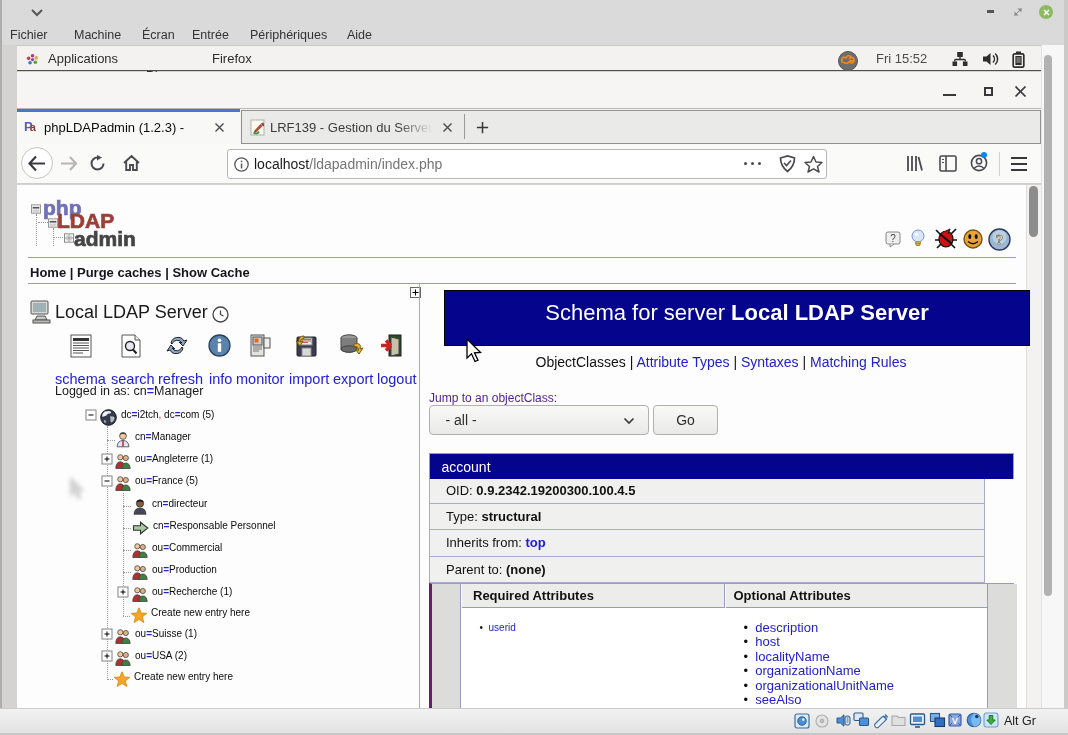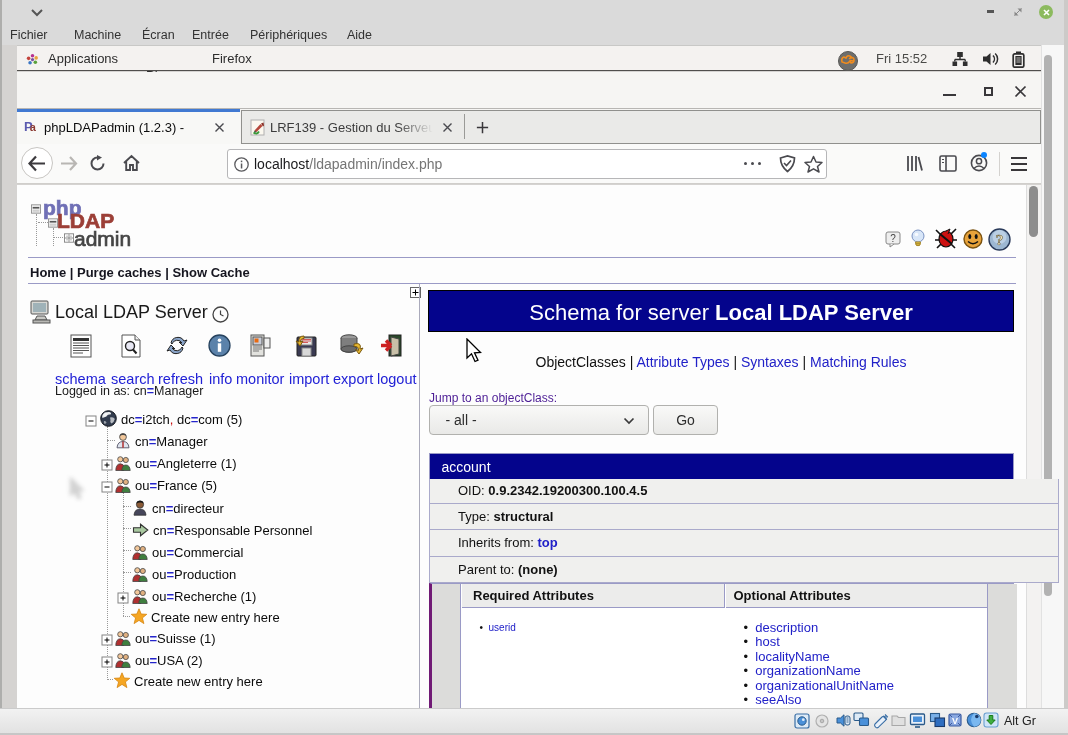--- a/index.html
+++ b/index.html
@@ -24,22 +24,22 @@
 #urlbar{left:227px;top:149px;width:600px;height:30px;background:#fff;border:1px solid #b6b6b8;border-radius:3px}
 #page{left:17px;top:185px;width:1009px;height:523px;background:#fdfdfd}
 #pgsbtrack{left:1026px;top:185px;width:15px;height:523px;background:#f3f2f1;border-left:1px solid #ddd}
 #pgsbthumb{left:1029px;top:186px;width:9px;height:51px;background:#8d8d8d;border-radius:4.5px}
 
 .plink{color:#2121c8;text-decoration:none}
 #homerow{left:30px;top:265px;font-weight:bold;font-size:13px;color:#15151f}
 .hr1{left:28px;width:988px;height:1px;background:#9a9ac6}
 #treediv{left:419px;top:284px;width:1px;height:424px;background:#aab}
 .navy{background:#04048c;color:#fff}
-.prow{left:429px;width:630px;background:#f0f0ee;border-left:1px solid #aaaacb;border-right:1px solid #aaaacb;border-bottom:1px solid #aaaacb;font-size:13px;color:#111;padding-left:28px;display:flex;align-items:center}
-.tr{position:absolute;height:18px;display:flex;align-items:flex-end;white-space:nowrap;font-size:13px;color:#0b0b0b}
+.prow{left:429px;width:556px;background:#f0f0ee;border-left:1px solid #aaaacb;border-right:1px solid #aaaacb;border-bottom:1px solid #aaaacb;font-size:13px;color:#111;padding-left:16px;display:flex;align-items:center}
+.tr{position:absolute;height:18px;display:flex;align-items:flex-start;white-space:nowrap;font-size:10px;color:#0b0b0b}
 .tr svg{flex:0 0 auto}
 .tr .tx{margin-left:4px}
 .eq{color:#2424cc;font-weight:bold}
 .vdot{border-left:1px dotted #999}
 .hdot{border-top:1px dotted #999}
 .lbl{position:absolute;color:#2121d6;font-size:14.5px}
 .icolbl{top:371px;}
 </style></head>
 <body>
 
@@ -215,21 +215,21 @@
     <rect x="7" y="2.5" width="2.5" height="2" fill="#ccc"></rect>
     <rect x="2.5" y="6.5" width="2.5" height="2" fill="#ccc"></rect>
     <rect x="7" y="6.5" width="2.5" height="2" fill="#ccc"></rect>
   </svg>
 <div class="ab vdot" style="left:36px;top:214px;height:32px"></div>
 <div class="ab vdot" style="left:53px;top:228px;height:18px"></div>
 <div class="ab hdot" style="left:38px;top:222px;width:10px"></div>
 <div class="ab hdot" style="left:54px;top:237px;width:9px"></div>
 <div class="ab" style="left:43px;top:196px;font-size:21px;font-weight:bold;color:#7070b6;-webkit-text-stroke:0.7px #7070b6">php</div>
 <div class="ab" style="left:57px;top:209px;font-size:21px;font-weight:bold;color:#9c3f37;-webkit-text-stroke:0.7px #9c3f37">LDAP</div>
-<div class="ab" style="left:74px;top:227px;font-size:21px;font-weight:normal;color:#454545;-webkit-text-stroke:0.7px #454545">admin</div>
+<div class="ab" style="left:74px;top:227px;font-size:21px;font-weight:bold;color:#454545;-webkit-text-stroke:0.7px #454545">admin</div>
 
 <svg class="ab" style="left:885px;top:231px" width="16" height="17" viewBox="0 0 16 17">
     <rect x="1" y="1" width="14" height="12" rx="2" fill="#eee" stroke="#888"></rect>
     <path d="M5 13 L5 16 L9 13" fill="#eee" stroke="#888"></path>
     <text x="8" y="11" font-size="10" text-anchor="middle" fill="#444" font-family="Liberation Sans">?</text>
   </svg>
 <svg class="ab" style="left:910px;top:229px" width="16" height="20" viewBox="0 0 16 20">
     <circle cx="8" cy="7" r="6" fill="#d8e6f8" stroke="#7a92c2"></circle>
     <path d="M5.5 13 H10.5 L10 16 Q8 17.5 6 16 Z" fill="#e8c84a" stroke="#a8882a"></path>
     <path d="M5.8 14.5 H10.2 M6 16 H10" stroke="#a8882a" stroke-width="0.8"></path>
@@ -467,21 +467,21 @@
     </svg>
  <span class="tx">ou<span class="eq">=</span>USA (2)</span>
 </div>
 <div class="tr" style="left:113px;top:670.5px">
  <svg width="18" height="17" viewBox="0 0 18 17">
       <path d="M9 0.8 L11.2 6 L16.8 6.3 L12.4 9.9 L13.9 15.6 L9 12.4 L4.1 15.6 L5.6 9.9 L1.2 6.3 L6.8 6 Z" fill="#f5a623" stroke="#d58512" stroke-width="0.8"></path>
     </svg>
  <span class="tx" style="margin-left:3px">Create new entry here</span>
 </div>
 
-<div class="ab navy" style="left:428px;top:290px;width:586px;height:42px;border:1px solid #000;text-align:center;font-size:22px;line-height:43px">Schema for server <b>Local LDAP Server</b></div>
+<div class="ab navy" style="left:444px;top:290px;width:586px;height:56px;border:1px solid #000;text-align:center;font-size:22px;line-height:43px">Schema for server <b>Local LDAP Server</b></div>
 <div class="ab" style="left:428px;top:354px;width:586px;text-align:center;font-size:14px;color:#111">ObjectClasses | <a class="plink">Attribute Types</a> | <a class="plink">Syntaxes</a> | <a class="plink">Matching Rules</a></div>
 <div class="ab" style="left:429px;top:391px;font-size:12px;color:#4c1d95">Jump to an objectClass:</div>
 <div class="ab" style="left:428.5px;top:405px;width:220px;height:30px;border:1px solid #b1b1ae;border-radius:4px;background:linear-gradient(#f9f9f8,#e9e9e7);font-size:14px;color:#2e2e2e;line-height:28px;padding-left:16px">- all -
  <svg class="ab" style="right:13px;top:11px" width="12" height="8" viewBox="0 0 12 8">
       <path d="M1.5 1.5 L6 6 L10.5 1.5" fill="none" stroke="#3a3a3a" stroke-width="1.7"></path>
     </svg>
 </div>
 <div class="ab" style="left:653px;top:405px;width:65px;height:30px;border:1px solid #b1b1ae;border-radius:4px;background:linear-gradient(#f9f9f8,#e9e9e7);font-size:14px;color:#2e2e2e;line-height:28px;text-align:center">Go</div>
 <div class="ab navy" style="left:428.5px;top:453px;width:585px;height:26px;font-size:14px;font-weight:normal;line-height:26px;padding-left:12px;border:1px solid #9a9ac6;border-bottom:none">account</div>
 <div class="ab prow" style="top:479px;height:24.5px">OID:&nbsp;<b>0.9.2342.19200300.100.4.5</b></div>

